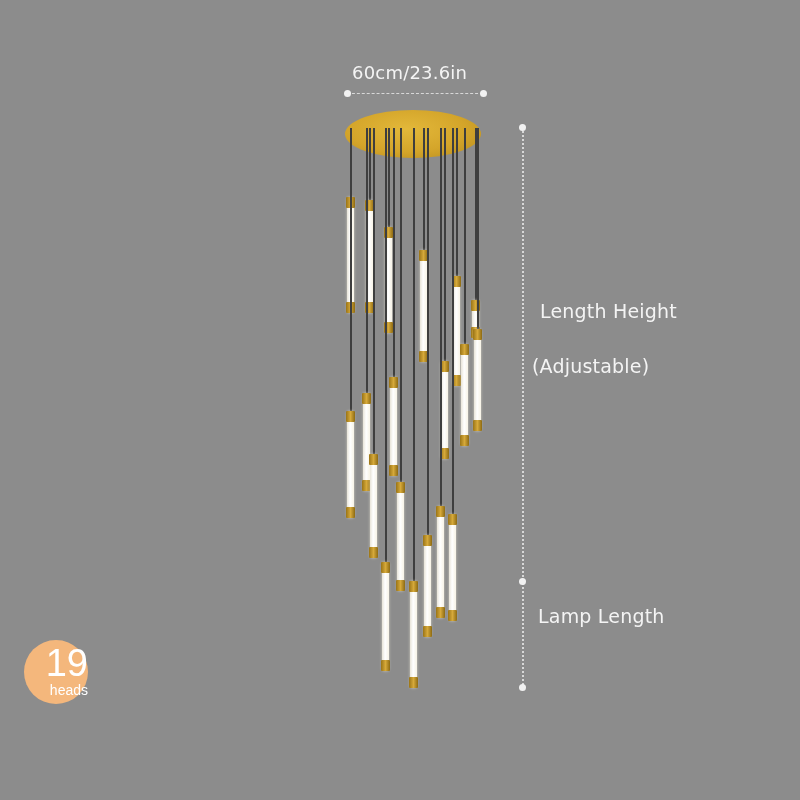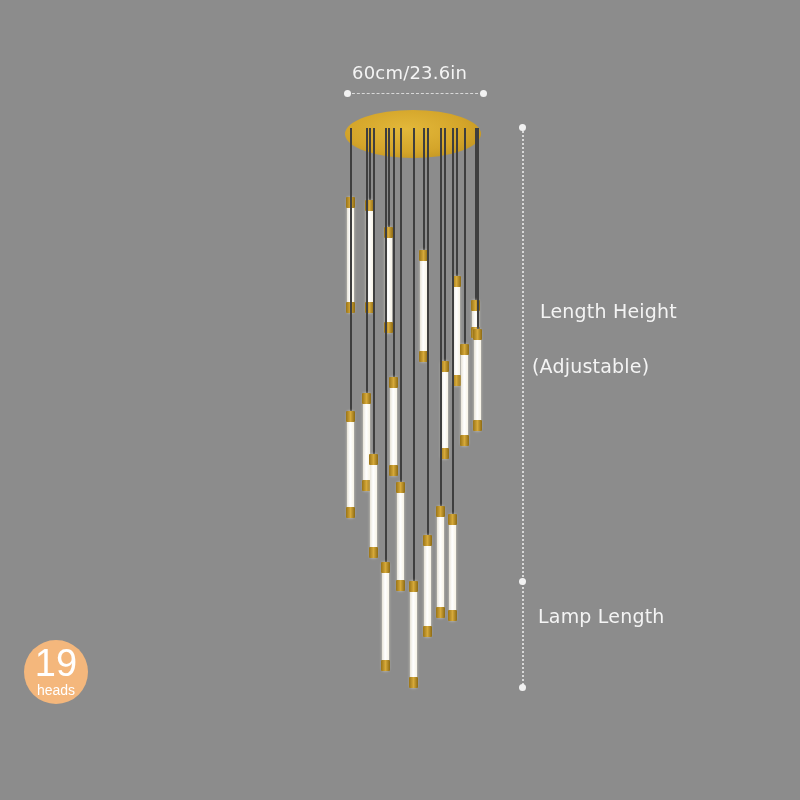--- a/index.html
+++ b/index.html
@@ -11,21 +11,21 @@
   .dim-vert{position:absolute;left:522px;top:128px;height:560px;border-left:2px dotted #d8d8d8;}
   .canopy{position:absolute;left:345px;top:110px;width:136px;height:48px;border-radius:50%;
     background:radial-gradient(ellipse at 45% 40%,#e3b83a 0%,#d4a52a 55%,#b58a1c 100%);}
   .wire{position:absolute;width:2px;background:#3e3e3e;}
   .tube{position:absolute;width:7px;border-radius:2px;
     background:linear-gradient(90deg,#e8e4d8 0%,#ffffff 45%,#f7f3e6 100%);
     box-shadow:0 0 3px rgba(255,250,230,0.6);}
   .cap{position:absolute;left:-1px;width:9px;height:11px;background:linear-gradient(90deg,#9a7416,#d6a93a,#8d6a12);border-radius:1px;}
   .cap.top{top:0;}
   .cap.bot{bottom:0;}
-  .badge{position:absolute;left:24px;top:640px;width:64px;height:64px;border-radius:50%;background:#f4b77c;text-align:center;}
+  .badge{position:absolute;left:24px;top:640px;width:64px;height:64px;border-radius:50%;background:#f4b77c;text-align:right;}
   .badge .num{position:absolute;left:0;right:0;top:2px;font-size:38px;line-height:42px;color:#fff;font-family:"Liberation Sans",sans-serif;}
   .badge .unit{position:absolute;left:0;right:0;top:42px;font-size:14px;line-height:16px;color:#fff;font-family:"Liberation Sans",sans-serif;}
 </style>
 </head>
 <body>
 
 <div class="canvas">
 
   <div class="label" style="left:352px;top:62px;font-size:18px;">60cm/23.6in</div>
   <div class="dim-top"></div>

